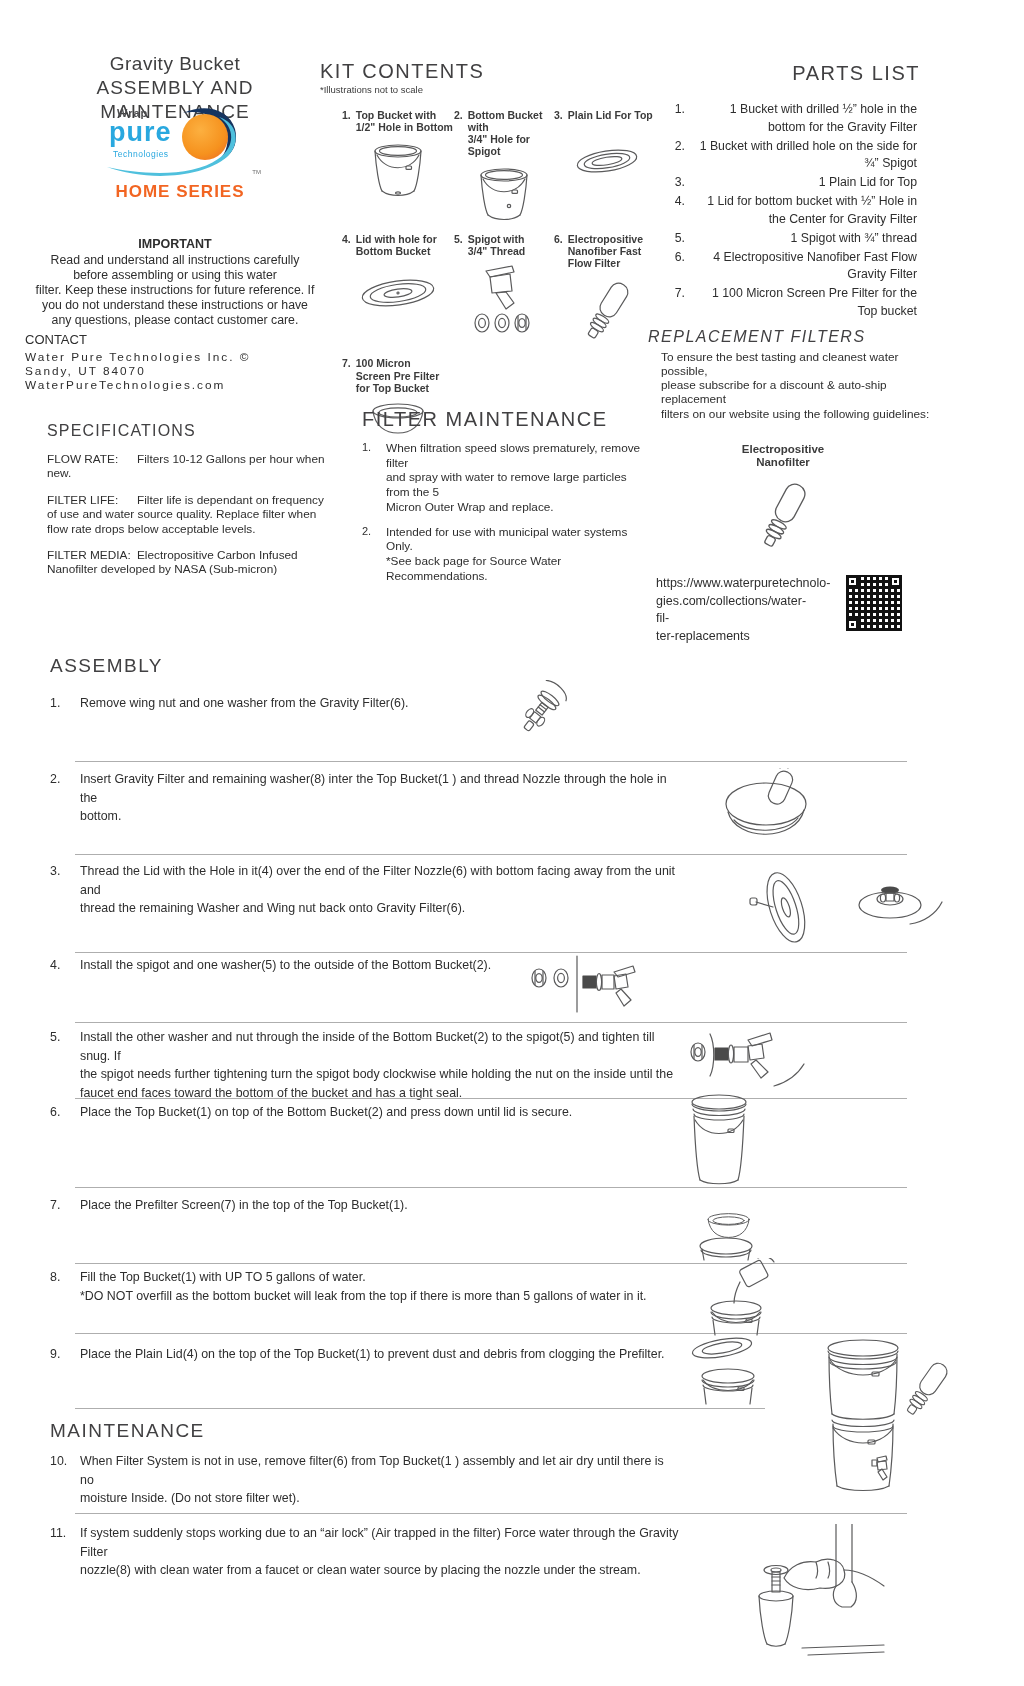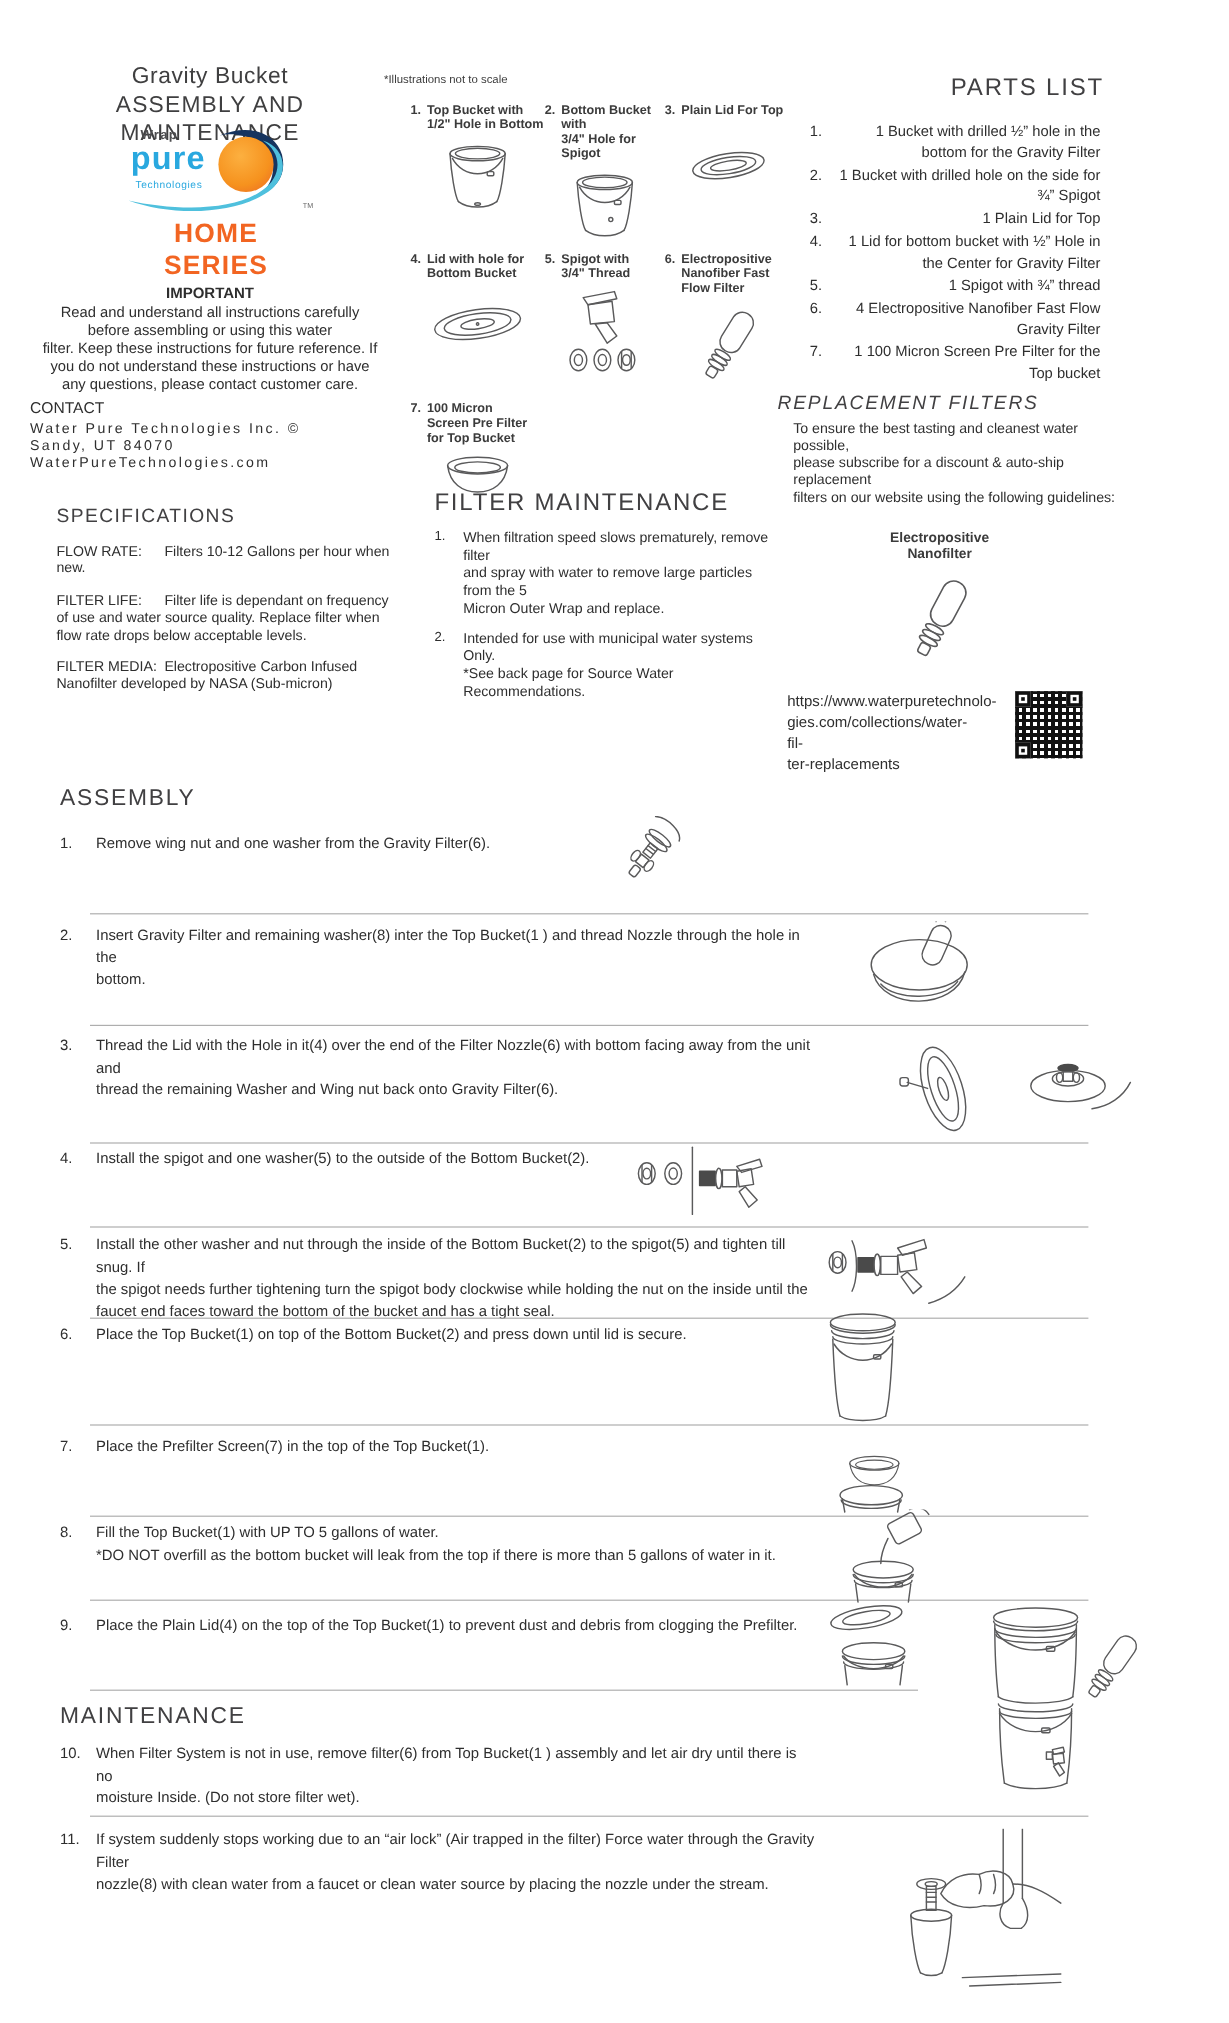--- a/index.html
+++ b/index.html
@@ -13,21 +13,21 @@
   svg .fillg{fill:#4a4a4a;stroke:none;}
 
   
   .title{left:30px;top:52px;width:290px;text-align:center;font-size:19px;color:#3f3f40;
          letter-spacing:.5px;line-height:1.25;}
   .logo{left:105px;top:105px;width:150px;height:78px;}
   .logo-water{position:absolute;left:12px;top:2px;font-size:11px;color:#4d4d4f;letter-spacing:1px;font-weight:700;}
   .logo-pure{position:absolute;left:4px;top:12px;font-size:27px;font-weight:700;letter-spacing:1px;}
   .logo-tech{position:absolute;left:8px;top:44px;font-size:8.5px;letter-spacing:.5px;}
   .logo-tm{position:absolute;right:-6px;bottom:8px;font-size:6px;color:#6b6b6b;}
-  .series{left:105px;top:182px;width:150px;text-align:center;font-size:22px;font-weight:700;letter-spacing:1px;}
+  .series{left:105px;top:182px;width:150px;text-align:center;font-size:17px;font-weight:700;letter-spacing:1px;}
   .important{left:25px;top:237px;width:300px;text-align:center;font-size:12.3px;line-height:1.22;}
   .important .ih{font-weight:700;font-size:12.5px;margin-bottom:1px;font-weight:600;}
   .contact{left:25px;top:332px;width:300px;font-size:12.3px;line-height:1.2;}
   .contact .ch{font-size:13px;margin-bottom:2px;}
   .contact .sp{letter-spacing:2px;font-size:11.8px;}
 
   
   .kit{left:320px;top:60px;width:335px;}
   .kit-h{font-size:20px;}
   .kit-note{font-size:9.5px;font-weight:400;color:#3b3b3b;margin-top:1px;}
@@ -159,20 +159,21 @@
   </div>
 
   <div class="abs contact">
     <div class="ch">CONTACT</div>
     <div class="sp">Water Pure Technologies Inc. ©</div>
     <div class="sp">Sandy, UT 84070</div>
     <div class="sp">WaterPureTechnologies.com</div>
   </div>
 
   <div class="abs kit">
+    <div class="hdr kit-h">KIT CONTENTS</div>
     <div class="kit-note">*Illustrations not to scale</div>
     <div class="kit-grid">
       <div class="kit-item">
         <div class="kit-cap">
             <span class="kit-num">1.</span>
             <span class="pre">Top Bucket with
 1/2" Hole in Bottom</span>
           </div>
         <svg class="kit-ic ln" width="70" height="60">
             <use href="#sym-bucket" x="3" y="2"></use>

